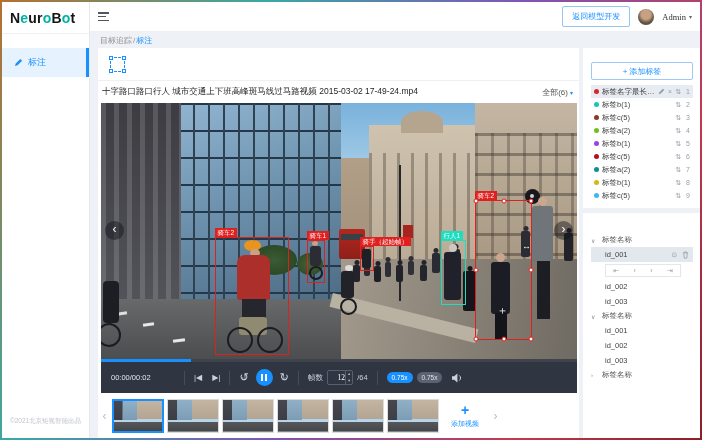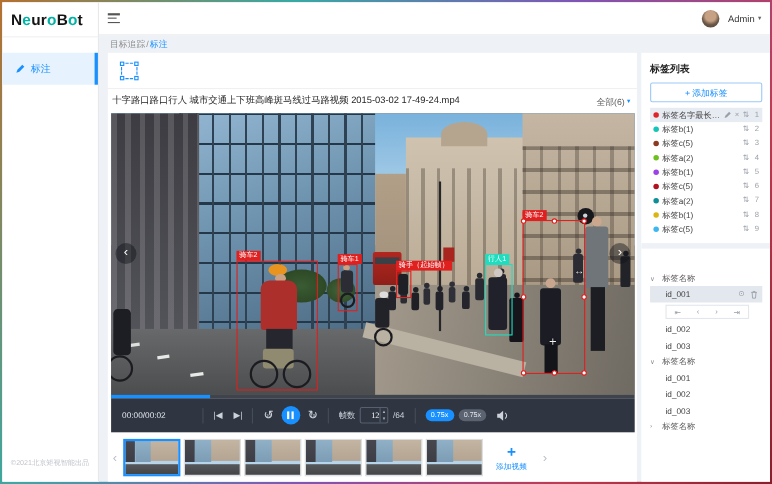--- a/index.html
+++ b/index.html
@@ -18,21 +18,21 @@
 
   
   .topbar { position:absolute; left:88px; top:0; right:0; height:30px; background:#fff; border-bottom:1px solid #f0f0f0;
     display:flex; align-items:center; padding:0 8px; z-index:4; }
   .burger { width:11px; height:9px; display:flex; flex-direction:column; justify-content:space-between; cursor:pointer; }
   .burger i { display:block; height:1.5px; background:#555; }
   .burger i:nth-child(2){ width:8px; }
   .topbar-right { margin-left:auto; display:flex; align-items:center; gap:8px; }
   .btn-outline { font-size:8px; color:#1890ff; border:1px solid #93c5f7; background:#fff; border-radius:2px; padding:4px 9px; cursor:pointer; }
   .avatar { width:16px; height:16px; border-radius:50%; background:radial-gradient(circle at 50% 35%,#c7a183 0 35%,#6d5948 60%,#473a30 100%); }
-  .admin { font-size:8.5px; color:#333; display:flex; align-items:center; gap:3px; cursor:pointer; }
+  .admin { font-size:8.5px; color:#333; display:flex; align-items:center; gap:3px; cursor:pointer;font-family:Liberation Serif, serif; }
   .admin .caret { font-size:6px; color:#666; }
 
   
   .content { position:absolute; left:88px; top:30px; right:0; bottom:0; }
   .breadcrumb { height:16px; display:flex; align-items:center; padding-left:10px; font-size:8px; gap:1px; }
   .bc-parent { color:#8c8c8c; } .bc-sep { color:#8c8c8c; } .bc-cur { color:#1890ff; }
 
   .main-card { position:absolute; left:8px; top:16px; width:481px; bottom:0; background:#fff; }
   .right-card { position:absolute; left:493px; top:16px; width:118px; bottom:0; background:#fff; overflow:hidden; }
 
@@ -156,20 +156,21 @@
     <div class="copyright">©2021北京矩视智能出品</div>
   </div>
 
   <div class="topbar">
     <div class="burger">
           <i></i>
           <i></i>
           <i></i>
         </div>
     <div class="topbar-right">
+      <button class="btn-outline">返回模型开发</button>
       <div class="avatar"></div>
       <div class="admin">
         <span>Admin</span>
         <span class="caret">▾</span>
       </div>
     </div>
   </div>
 
   <div class="content">
     <div class="breadcrumb">
@@ -365,21 +366,20 @@
         <div class="add-video">
           <span class="plus">+</span>
           <span class="lbl">添加视频</span>
         </div>
         <span class="t-arrow">›</span>
       </div>
     </div>
 
     <div class="right-card">
       <div class="panel">
-        <div class="p-title">标签列表</div>
         <div class="add-label-btn">
           <span>+</span>
           <span>添加标签</span>
         </div>
 
         <div class="lab-list">
           <div class="lab-row sel">
             <span class="dot" style="background-color: rgb(224, 35, 41);"></span>
             <span class="lab-name">标签名字最长数...</span>
             <svg class="mini" width="7" height="7" viewBox="0 0 10 10">

